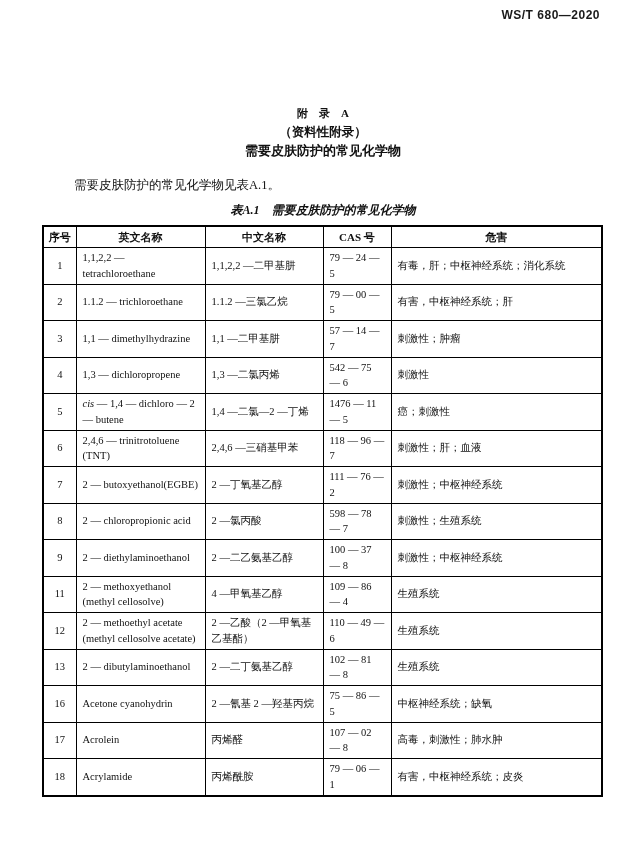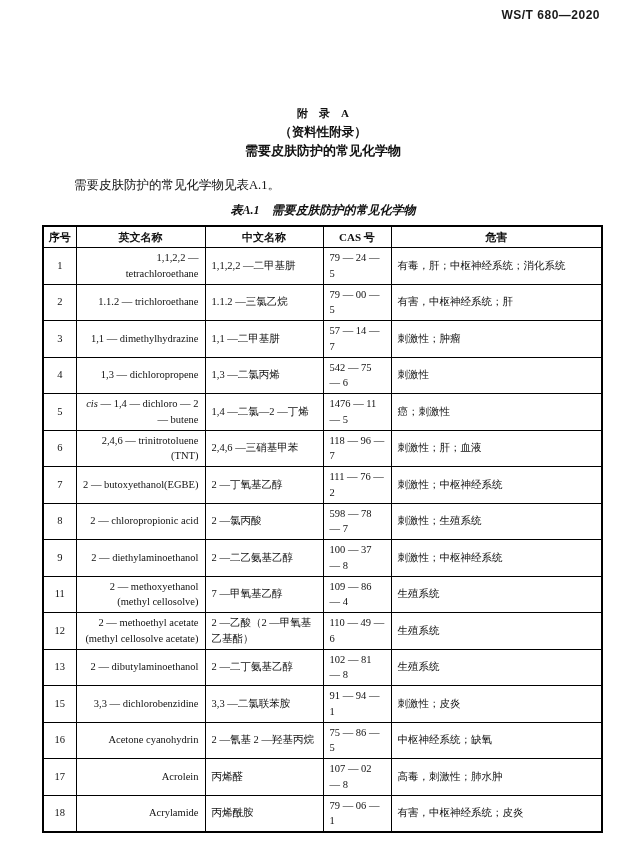--- a/index.html
+++ b/index.html
@@ -78,21 +78,21 @@
     vertical-align: middle;
     overflow: hidden;
   }
   table.chem-table th {
     font-size: 11px;
     font-weight: bold;
     height: 18px;
     padding: 1px 2px;
   }
   td.c-no  { text-align: center; }
-  td.c-en  { text-align: right; }
+  td.c-en  { text-align: left; }
   td.c-zh  { text-align: left; }
   td.c-cas { text-align: left; padding-left: 5px; }
   td.c-hz  { text-align: left; margin-left: 8px; }
   .col-no  { width: 33px; }
   .col-en  { width: 129px; }
   .col-zh  { width: 118px; }
   .col-cas { width: 68px; }
   .col-hz  { width: 211px; }
 </style>
 </head>
@@ -189,46 +189,39 @@
         <tr>
           <td class="c-no">9</td>
           <td class="c-en">2 — diethylaminoethanol</td>
           <td class="c-zh">2 —二乙氨基乙醇</td>
           <td class="c-cas">100 — 37 — 8</td>
           <td class="c-hz">刺激性；中枢神经系统</td>
         </tr>
         <tr>
           <td class="c-no">11</td>
           <td class="c-en">2 — methoxyethanol (methyl cellosolve)</td>
-          <td class="c-zh">7 —甲氧基乙醇</td>
+          <td class="c-zh">4 —甲氧基乙醇</td>
           <td class="c-cas">109 — 86 — 4</td>
           <td class="c-hz">生殖系统</td>
         </tr>
         <tr>
           <td class="c-no">12</td>
           <td class="c-en">2 — methoethyl acetate (methyl cellosolve acetate)</td>
           <td class="c-zh">2 —乙酸（2 —甲氧基乙基酯）</td>
           <td class="c-cas">110 — 49 — 6</td>
           <td class="c-hz">生殖系统</td>
         </tr>
         <tr>
           <td class="c-no">13</td>
           <td class="c-en">2 — dibutylaminoethanol</td>
           <td class="c-zh">2 —二丁氨基乙醇</td>
           <td class="c-cas">102 — 81 — 8</td>
           <td class="c-hz">生殖系统</td>
         </tr>
         <tr>
-          <td class="c-no">15</td>
-          <td class="c-en">3,3 — dichlorobenzidine</td>
-          <td class="c-zh">3,3 —二氯联苯胺</td>
-          <td class="c-cas">91 — 94 — 1</td>
-          <td class="c-hz">刺激性；皮炎</td>
-        </tr>
-        <tr>
           <td class="c-no">16</td>
           <td class="c-en">Acetone cyanohydrin</td>
           <td class="c-zh">2 —氰基 2 —羟基丙烷</td>
           <td class="c-cas">75 — 86 — 5</td>
           <td class="c-hz">中枢神经系统；缺氧</td>
         </tr>
         <tr>
           <td class="c-no">17</td>
           <td class="c-en">Acrolein</td>
           <td class="c-zh">丙烯醛</td>

